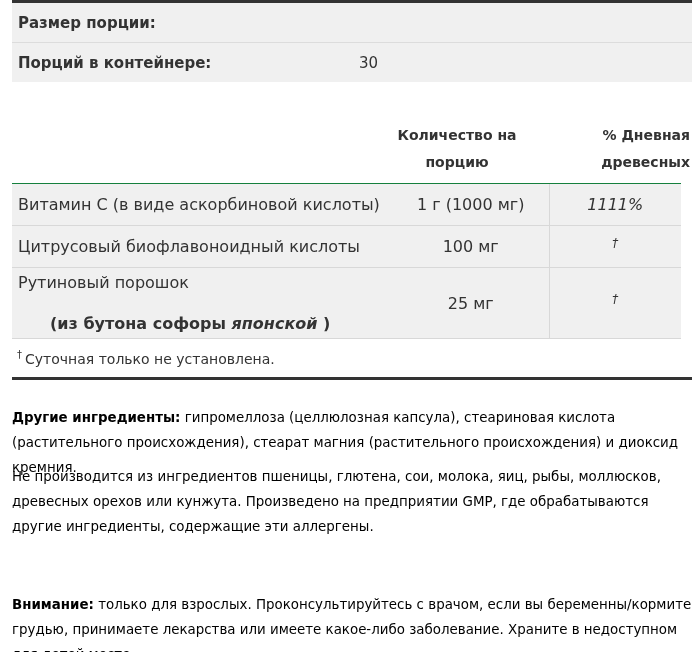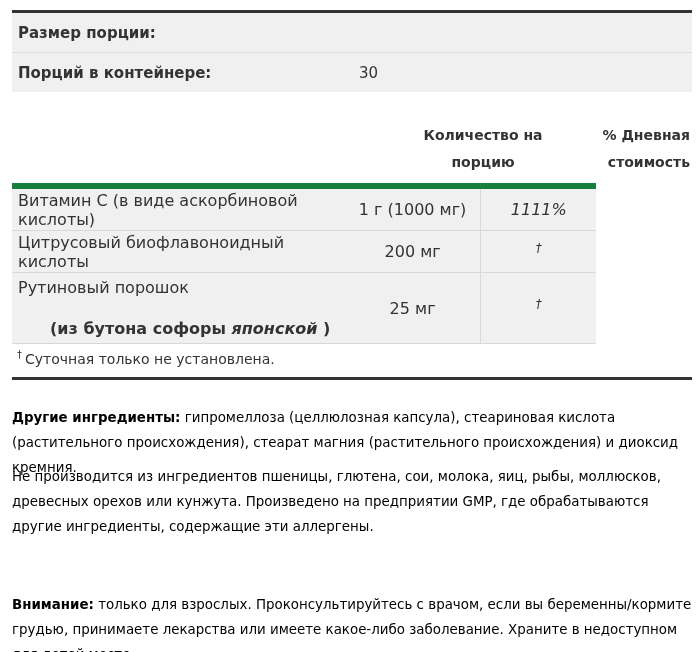--- a/index.html
+++ b/index.html
@@ -1,29 +1,29 @@
 <!DOCTYPE html>
 <html><head>
 <meta charset="utf-8">
 <style>
   html, body { margin:0; padding:0; background:#ffffff; }
   body { width:700px; height:652px; position:relative; overflow:hidden;
          font-family:"DejaVu Sans", "Liberation Sans", sans-serif; color:#333333; }
-  .sf-table { position:absolute; left:12px; top:10px; width:680px; border-top:3px solid #333333; }
+  .sf-table { position:absolute; left:12px; top:0; width:680px; border-top:3px solid #333333; }
   .sf-row { display:flex; align-items:center; height:39px; background:#f0f0f0; border-bottom:1px solid #dcdcdc; font-size:15px; }
   .sf-row:last-child { border-bottom:none; }
   .sf-label { width:341px; padding-left:6px; font-weight:bold; color:#333; }
   .sf-value { color:#333; }
 
   .nut-header { position:absolute; left:12px; top:122px; width:680px; height:60px; }
   .nh-col { position:absolute; font-weight:bold; font-size:14px; text-align:center; line-height:27px; color:#333; }
-  .nh-amount { left:406px; width:130px; }
+  .nh-amount { left:380px; width:130px; }
   .nh-dv { left:548px; width:130px;text-align:right; }
 
-  .nut-table { position:absolute; left:12px; top:183px; width:584px; border-top:6px solid #15803d; }
+  .nut-table { position:absolute; left:12px; top:183px; width:669px; border-top:1px solid #15803d; }
   .nt-row { display:flex; background:#f0f0f0; border-bottom:1px solid #d8d8d8; font-size:16px; }
   .nt-name { width:385px; padding-left:6px; display:flex; flex-direction:column; justify-content:center; }
   .nt-amount { width:160px; display:flex; align-items:center; justify-content:center; }
   .nt-dv { width:135px; border-left:1px solid #d8d8d8; display:flex; align-items:center; justify-content:center;font-style:italic; }
   .nt-dagger { font-size:12px; margin-top:-8px; }
   .sub { padding-left:32px; margin-top:22px;font-weight:bold; }
   .sub i { font-style:italic; }
 
   .footnote { position:absolute; left:12px; top:340px; width:680px; height:37px; border-bottom:3px solid #333333; font-size:14px; display:flex; align-items:center; }
   .footnote .dg { font-size:10px; vertical-align:top; margin:0 3px 0 5px; position:relative; top:-4px; }
@@ -44,33 +44,33 @@
   </div>
 </div>
 
 <div class="nut-header">
   <div class="nh-col nh-amount">
     <div>Количество на</div>
     <div>порцию</div>
   </div>
   <div class="nh-col nh-dv">
     <div>% Дневная</div>
-    <div>стоимость</div>
+    <div>древесных</div>
   </div>
 </div>
 
 <div class="nut-table">
   <div class="nt-row" style="height:41px;">
     <div class="nt-name">Витамин C (в виде аскорбиновой кислоты)</div>
     <div class="nt-amount">1 г (1000 мг)</div>
     <div class="nt-dv">1111%</div>
   </div>
   <div class="nt-row" style="height:41px;">
     <div class="nt-name">Цитрусовый биофлавоноидный кислоты</div>
-    <div class="nt-amount">200 мг</div>
+    <div class="nt-amount">100 мг</div>
     <div class="nt-dv">
         <span class="nt-dagger">†</span>
       </div>
   </div>
   <div class="nt-row" style="height:70px; border-bottom:1px solid #d8d8d8;justify-content:space-between;">
     <div class="nt-name">
       <div>Рутиновый порошок</div>
       <div class="sub"><span>(из  бутона софоры </span><i>японской</i><span> )</span></div>
     </div>
     <div class="nt-amount">25 мг</div>

